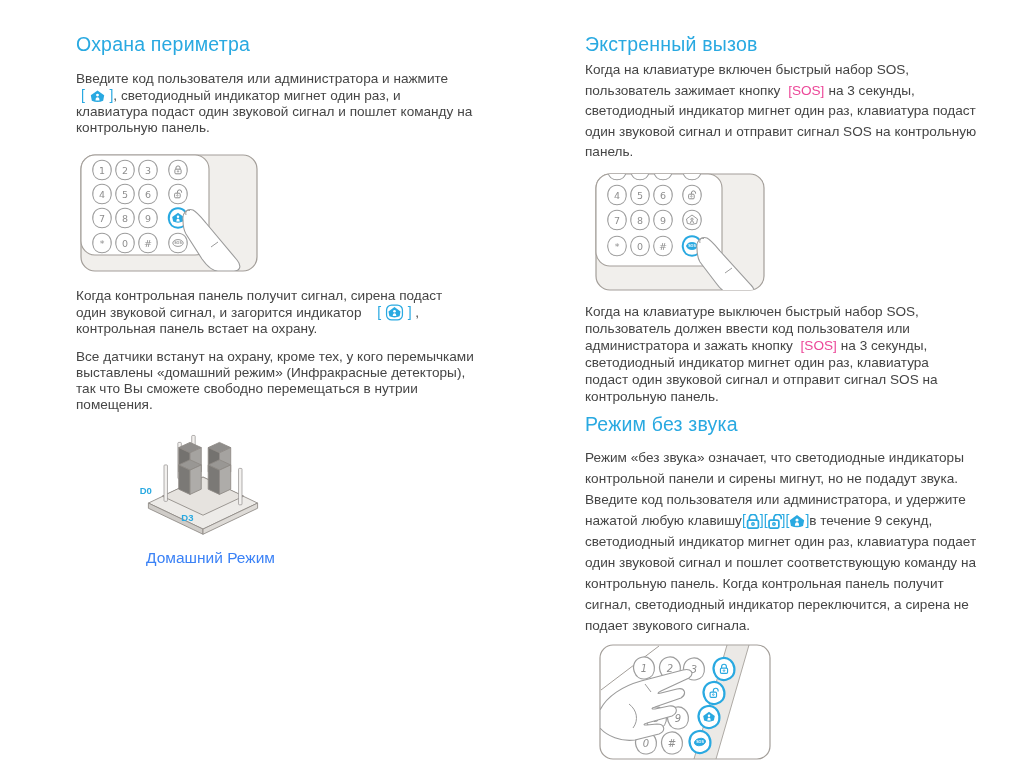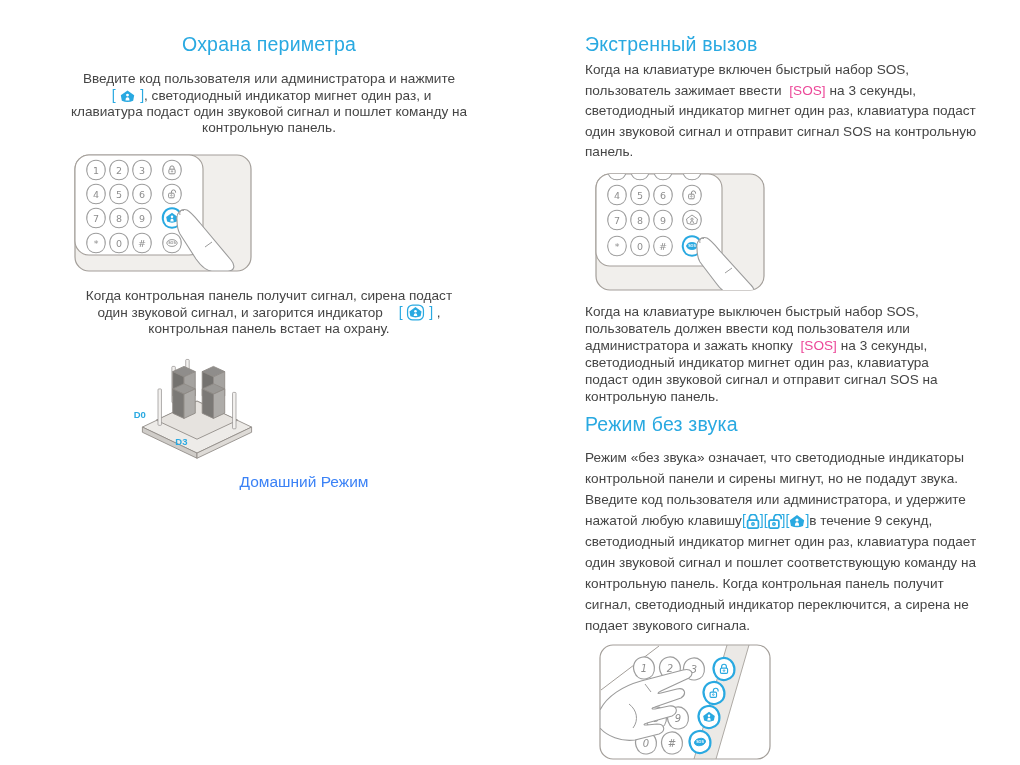--- a/index.html
+++ b/index.html
@@ -1,21 +1,21 @@
 <!DOCTYPE html>
 <html><head>
 <meta charset="utf-8">
 <style>
   html,body{margin:0;padding:0;}
   body{
     width:1020px;height:765px;background:#ffffff;position:relative;overflow:hidden;
     font-family:"Liberation Sans",sans-serif;color:#454545;
   }
   .col{position:absolute;top:33px;}
-  #col-left{left:70px;width:398px;text-align:center;}
+  #col-left{left:76px;width:398px;}
   #col-right{left:585px;width:400px;}
   h2.sect{color:#29a9e1;font-size:19.5px;font-weight:400;margin:0 0 15px 0;letter-spacing:.2px;}
   p.body{font-size:13.6px;line-height:16px;margin:0 0 18px 0;}
   p.narrow{width:372px;}
   .cyan{color:#ec4899;}
   .inline-ico{display:inline-block;color:#29a9e1;white-space:nowrap;}
   .inline-ico svg{vertical-align:-4px;}
   .brk{font-size:14px;color:#29a9e1;}
   .illo{display:block;}
   .kframe{fill:#f1efec;stroke:#a39e99;stroke-width:1.2;}
@@ -140,20 +140,21 @@
     <span class="inline-ico" style="margin-left:12px">
       <span class="brk">[</span>
       <svg width="19" height="17" viewBox="-8 -7.5 16 15">
         <rect x="-7" y="-6.6" width="14" height="13.2" rx="4.5" fill="none" stroke="#29a9e1" stroke-width="1.1"></rect>
         <use href="#g-home-fill" class="gicon acc" transform="scale(0.92)"></use>
       </svg>
       <span class="brk">]</span>
     </span><span> , контрольная панель встает на охрану.</span>
   </p>
 
+  <p class="body" style="margin-bottom:12px">Все датчики встанут на охрану, кроме тех, у кого перемычками выставлены «домашний режим» (Инфракрасные детекторы), так что Вы сможете свободно перемещаться в нутрии помещения.</p>
 
   <svg class="illo" width="130" height="118" viewBox="0 0 150 132" style="margin:4px 0 0 62px">
     <g>
       <polygon points="12,88 75,58 138,88 75,118" fill="#edebe8" class="jb-edge"></polygon>
       <polygon points="12,88 75,118 75,124 12,94" fill="#cfccc8" class="jb-edge"></polygon>
       <polygon points="138,88 75,118 75,124 138,94" fill="#dedbd7" class="jb-edge"></polygon>
       <polygon points="28,80 75,58 122,80 75,102" fill="#e6e3df" class="jb-edge"></polygon>
     </g>
     <g>
       <rect x="46" y="18" width="4" height="42" rx="1" fill="#f3f1ef" stroke="#8f8d8b" stroke-width="0.8"></rect>
@@ -180,21 +181,21 @@
     <text class="dlabel" x="2" y="78">D0</text>
     <text class="dlabel" x="50" y="109">D3</text>
   </svg>
   <div class="caption">Домашний Режим</div>
 </div>
 
 <div class="col" id="col-right">
   <h2 class="sect" style="margin-bottom:4px">Экстренный вызов</h2>
 
   <p class="body" style="line-height:20.5px;margin-bottom:10px">
-    <span>Когда на клавиатуре включен быстрый набор SOS, пользователь зажимает ввести</span>
+    <span>Когда на клавиатуре включен быстрый набор SOS, пользователь зажимает кнопку</span>
     <span class="cyan" style="margin:0 4px">[SOS]</span><span>на 3 секунды, светодиодный индикатор мигнет один раз, клавиатура подаст один звуковой сигнал и отправит сигнал SOS на контрольную панель.</span>
   </p>
 
   <svg class="illo" width="170" height="118" viewBox="0 0 170 118" style="margin:4px 0 12px 10px">
     <clipPath id="cpB">
         <rect x="1" y="1" width="168" height="116" rx="14"></rect>
       </clipPath>
     <clipPath id="cpBz">
         <rect x="1" y="1" width="126" height="92" rx="14"></rect>
       </clipPath>

